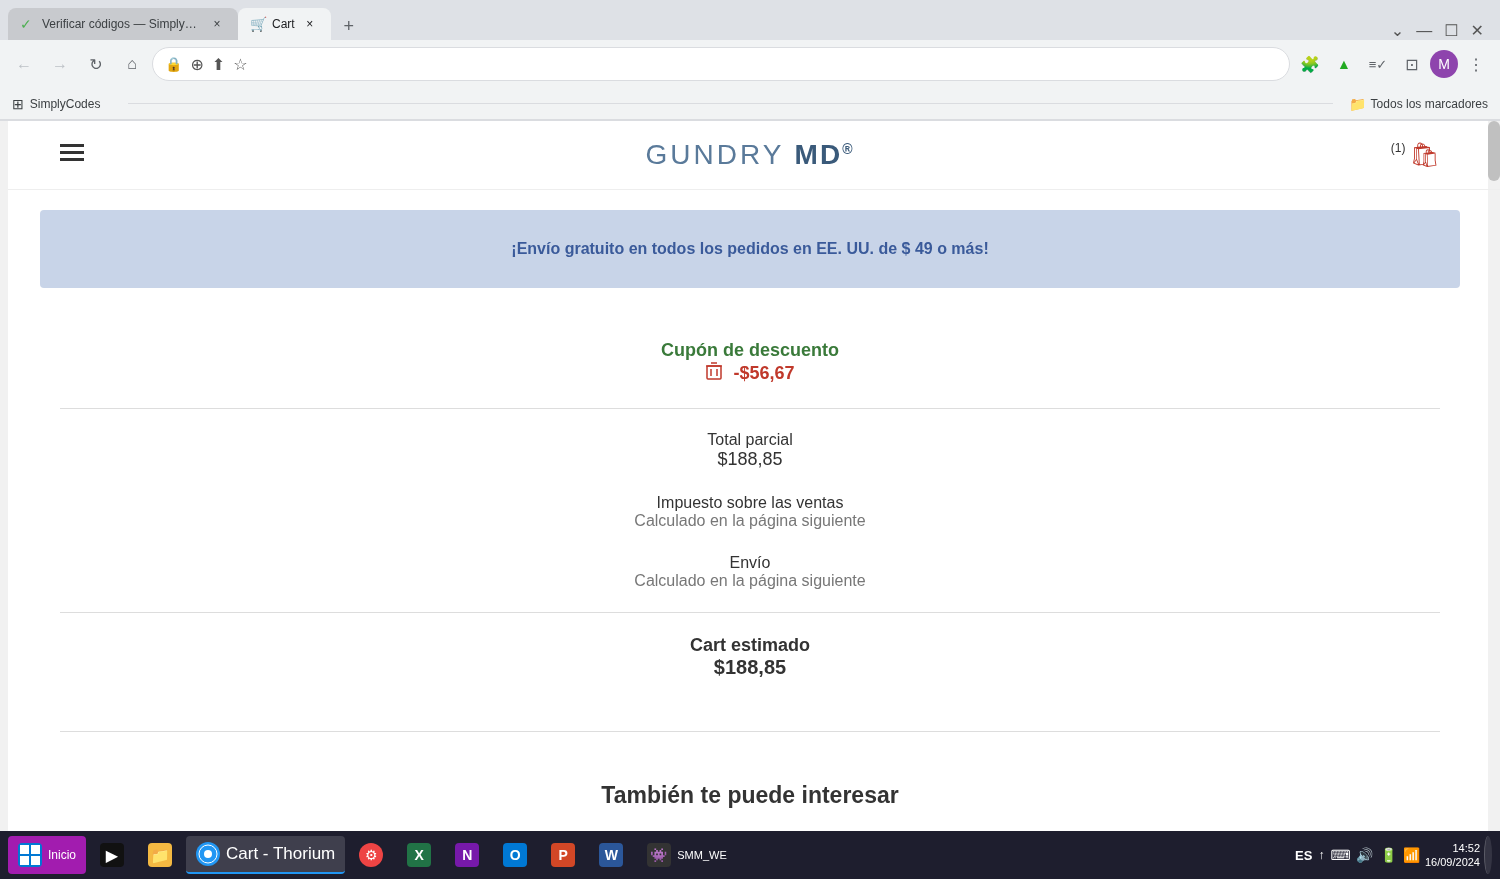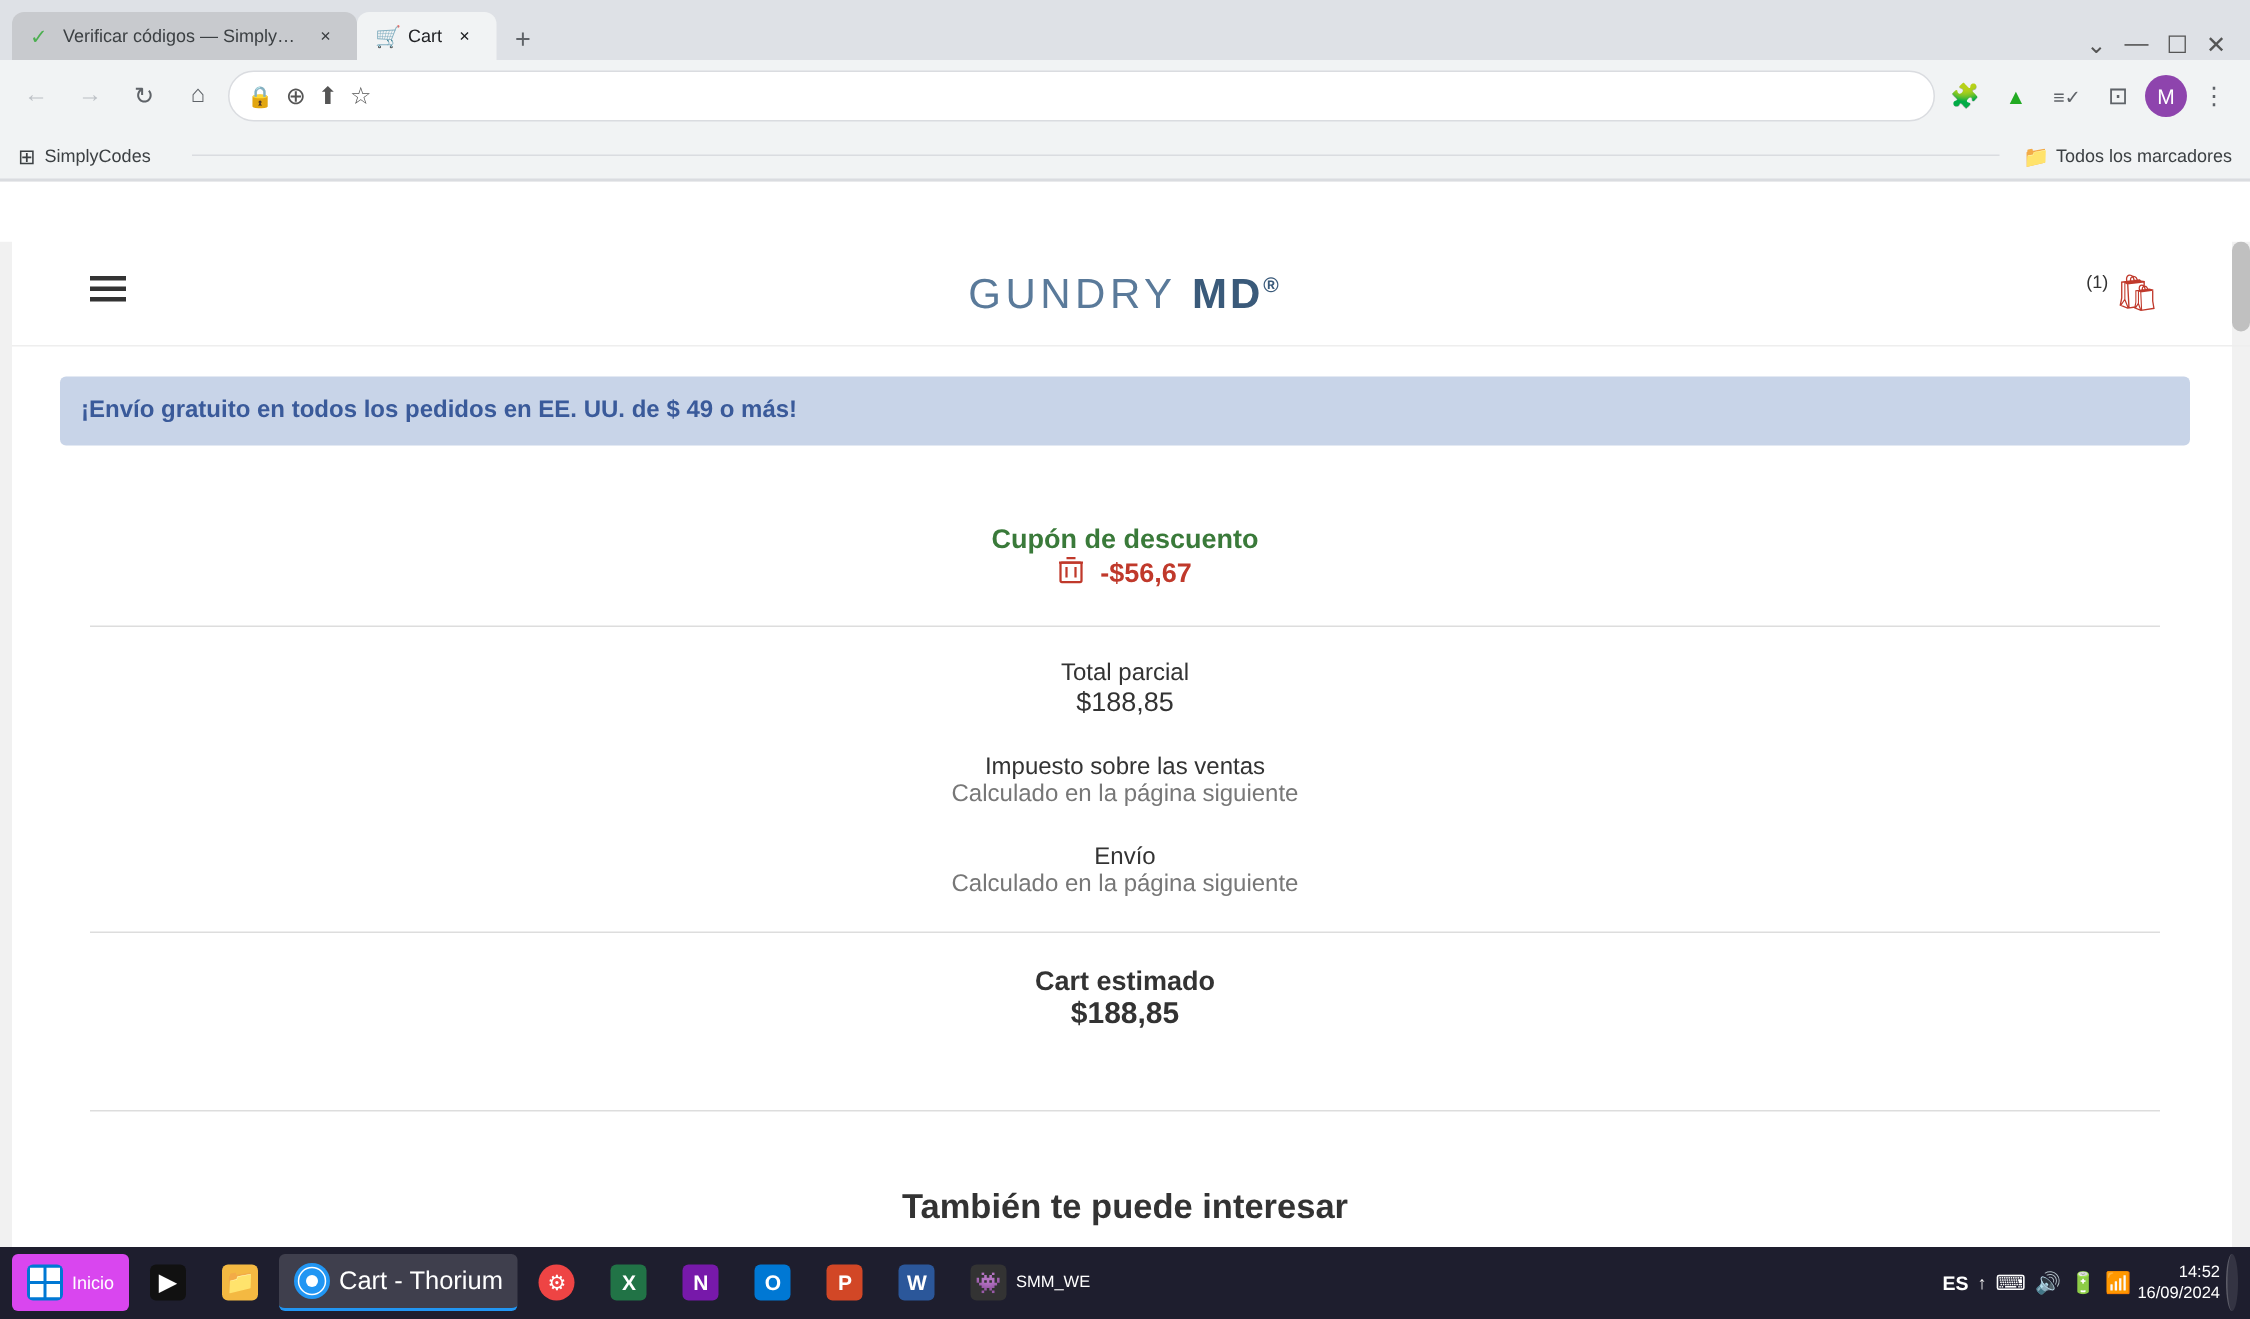--- a/index.html
+++ b/index.html
@@ -137,21 +137,20 @@
       cursor: pointer;
       margin-left: auto;
     }
 
     
     .page-content {
       background: #fff;
       height: calc(879px - 120px - 48px);
       overflow: hidden;
       position: relative;
-      margin-top: 40px;
     }
 
     
     .scrollbar {
       position: absolute;
       right: 0;
       top: 0;
       width: 12px;
       height: 100%;
       background: #f1f1f1;
@@ -204,21 +203,22 @@
       color: #333;
     }
     .cart-bag {
       font-size: 24px;
       color: #c0392b;
     }
 
     
     .promo-banner {
       background: #c8d4e8;
-      padding: 14px;
+      text-align: center;
+      padding: 30px;
       margin: 20px 40px;
       border-radius: 4px;
     }
     .promo-banner-text {
       font-size: 16px;
       font-weight: bold;
       color: #3a5a9a;
     }
 
     
@@ -495,21 +495,21 @@
   </div>
 
   <div class="tambien-section">
     <span>También te puede interesar</span>
   </div>
 
 </div>
 
 <div class="taskbar">
 
-  <div class="taskbar-item active" style="background:#d946ef;gap:6px;">
+  <div class="taskbar-item active" style="background:#a21caf;gap:6px;">
     <div class="taskbar-icon" style="background:#0078d4;">
       <svg width="20" height="20" viewBox="0 0 20 20">
         <rect x="0" y="0" width="9" height="9" fill="#fff"></rect>
         <rect x="11" y="0" width="9" height="9" fill="#fff"></rect>
         <rect x="0" y="11" width="9" height="9" fill="#fff"></rect>
         <rect x="11" y="11" width="9" height="9" fill="#fff"></rect>
       </svg>
     </div>
     <span style="font-size:12px;">Inicio</span>
   </div>

